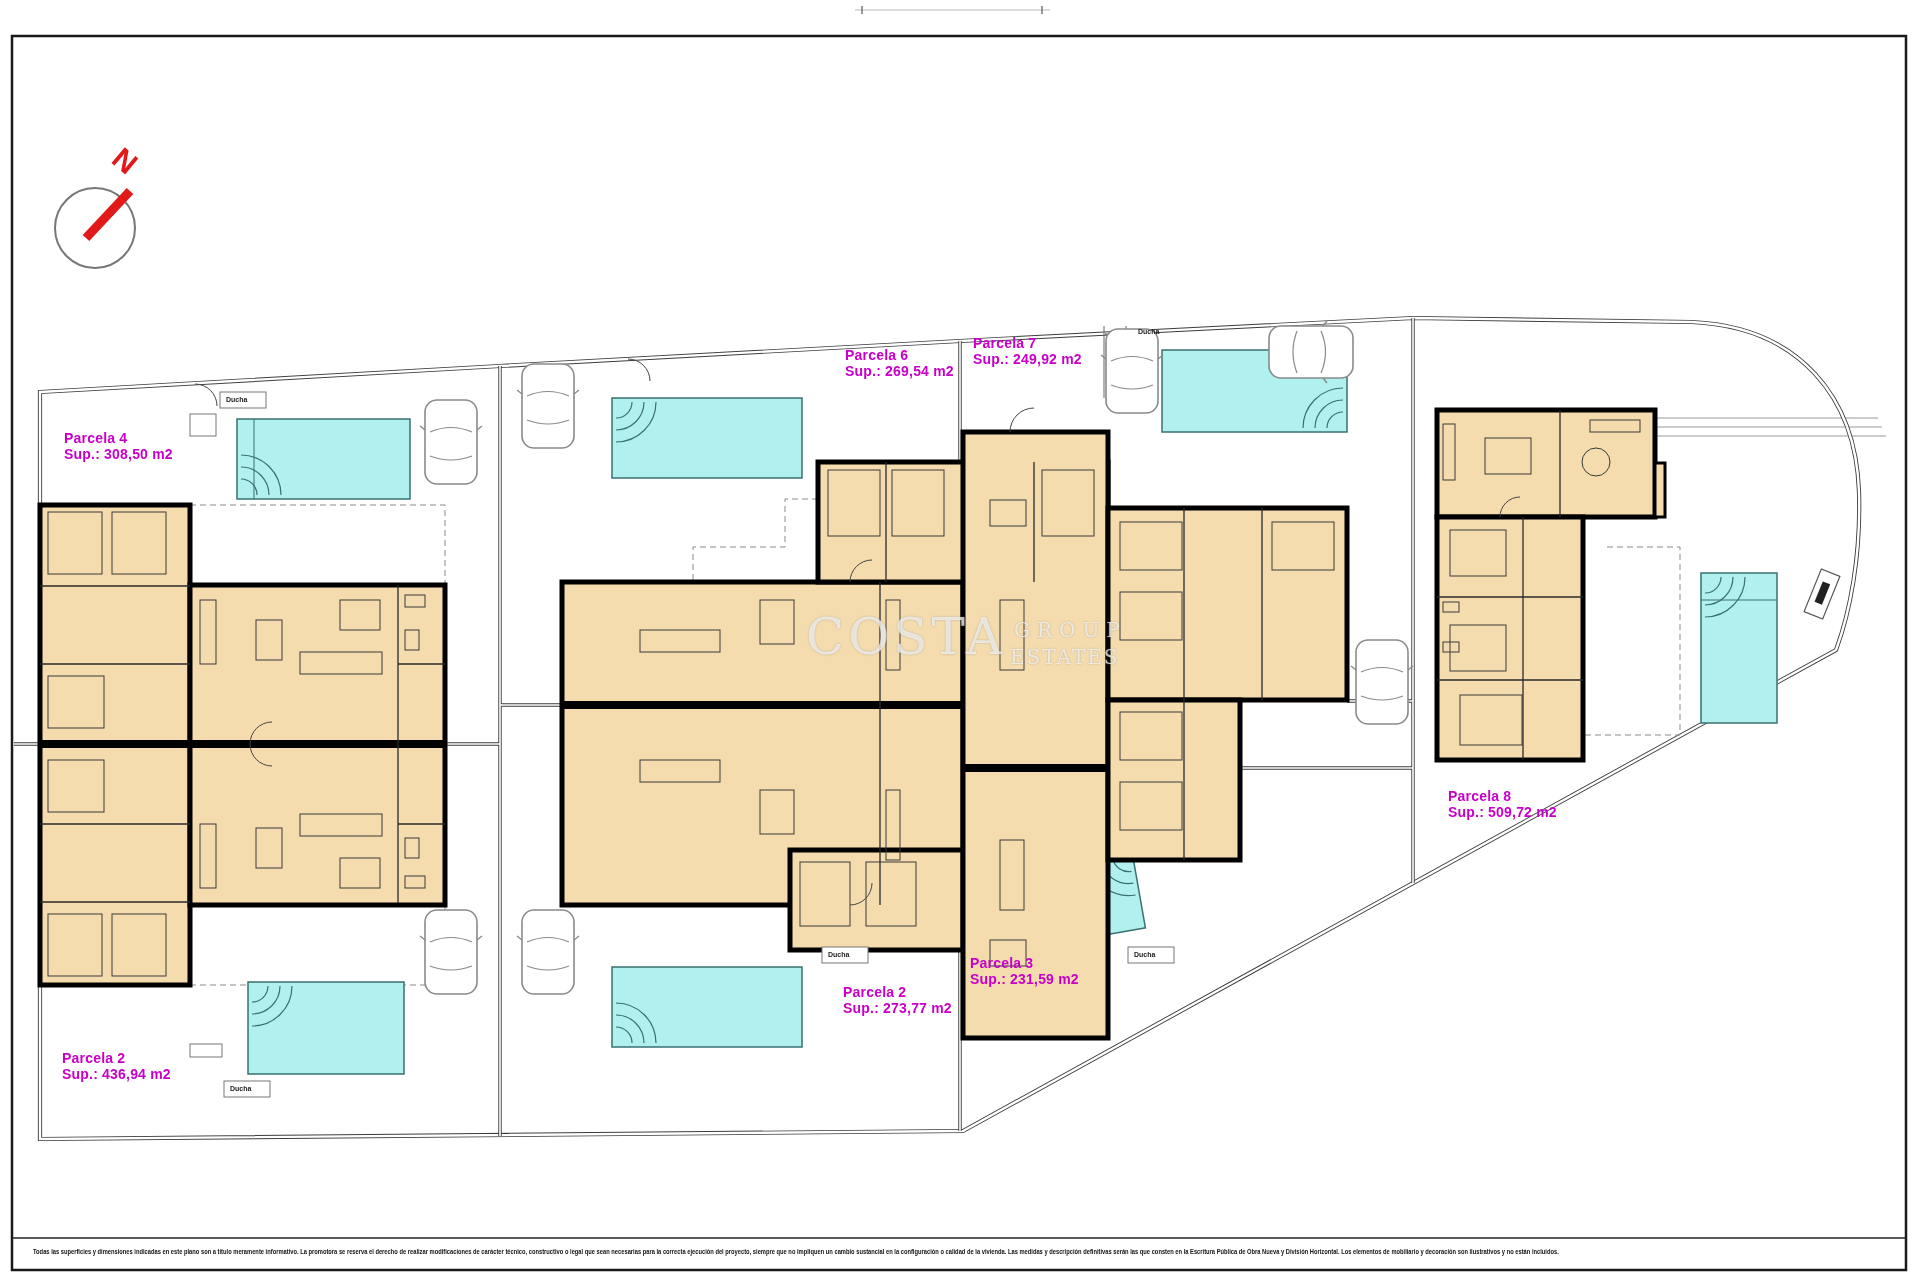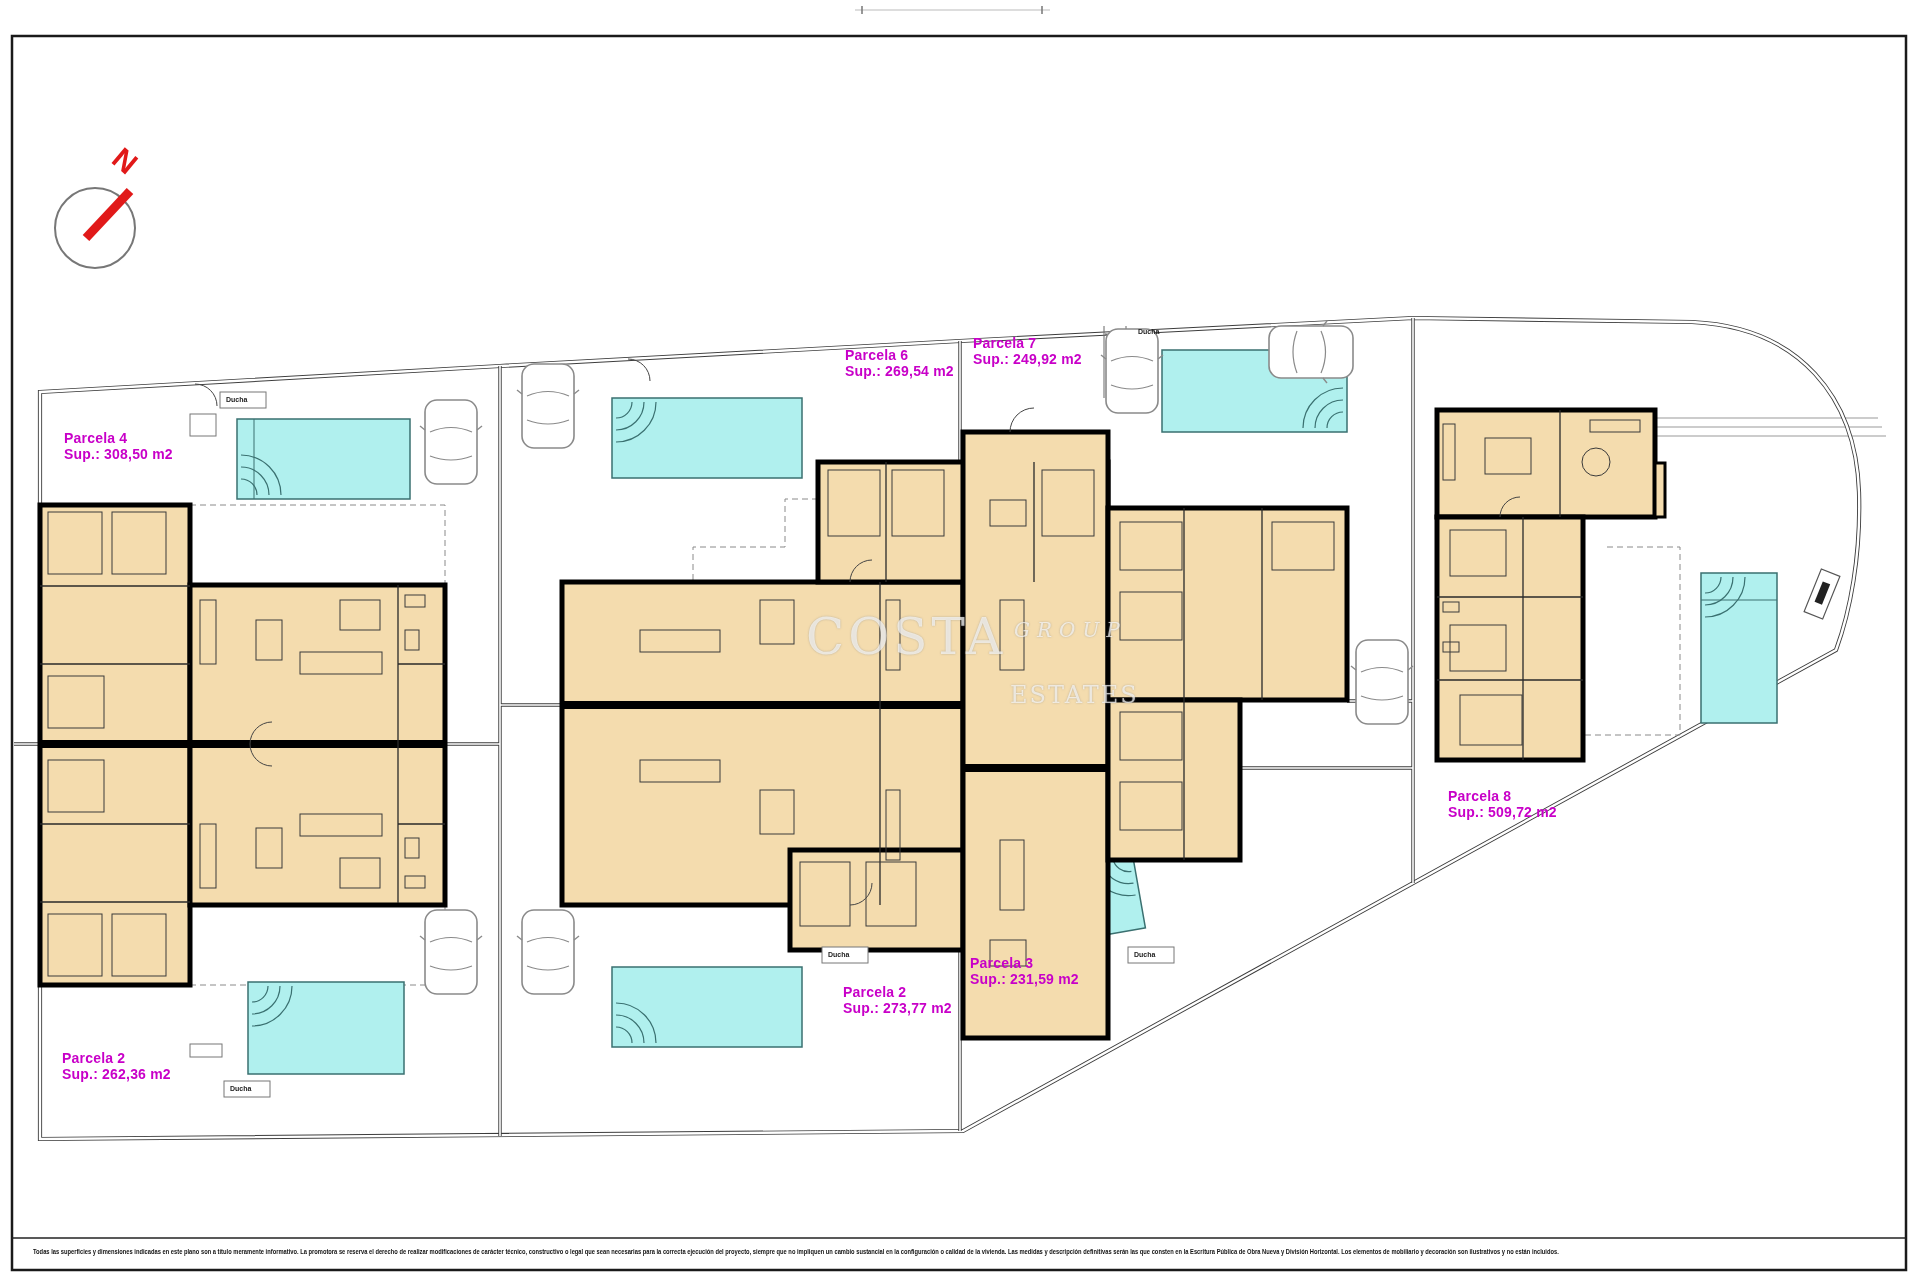--- a/index.html
+++ b/index.html
@@ -24,22 +24,22 @@
   .du-2{left:230px;top:1085px}
   .du-3{left:828px;top:951px}
   .du-4{left:1134px;top:951px}
   .du-6{left:1138px;top:328px}
 
   
   .wm{position:absolute;left:0;top:0;pointer-events:none;}
   .wm span{position:absolute;font-family:"DejaVu Serif","Liberation Serif",serif;
            color:rgba(255,255,255,.68);text-shadow:0 0 2px rgba(130,130,130,.55);}
   .wm-costa{left:806px;top:608px;font-size:50px;letter-spacing:4px;}
-  .wm-group{left:1014px;top:618px;font-size:20px;letter-spacing:7px;font-style:italic;}
-  .wm-estates{left:1010px;top:681px;font-size:24px;letter-spacing:2px;}
+  .wm-group{left:1014px;top:618px;font-size:20px;letter-spacing:7px;}
+  .wm-estates{left:1010px;top:645px;font-size:20px;letter-spacing:2px;}
 
   
   .north-n{position:absolute;left:114px;top:144px;color:#e11919;
            font:bold 30px "Liberation Sans",sans-serif;transform:rotate(40deg);}
 
   
   .disclaimer{position:absolute;left:33px;top:1247px;white-space:nowrap;
               font:bold 8px "Liberation Sans",sans-serif;color:#111;
               transform:scaleX(.72);transform-origin:left top;}
 </style>
@@ -235,21 +235,21 @@
 <span class="north-n">N</span>
 
 <div class="wm">
   <span class="wm-costa">COSTA</span>
   <span class="wm-group">GROUP</span>
   <span class="wm-estates">ESTATES</span>
 </div>
 
 <div class="plabel pl-1">
   <div>Parcela 2</div>
-  <div>Sup.: 262,36 m2</div>
+  <div>Sup.: 436,94 m2</div>
 </div>
 <div class="plabel pl-2">
   <div>Parcela 2</div>
   <div>Sup.: 273,77 m2</div>
 </div>
 <div class="plabel pl-3">
   <div>Parcela 3</div>
   <div>Sup.: 231,59 m2</div>
 </div>
 <div class="plabel pl-4">

